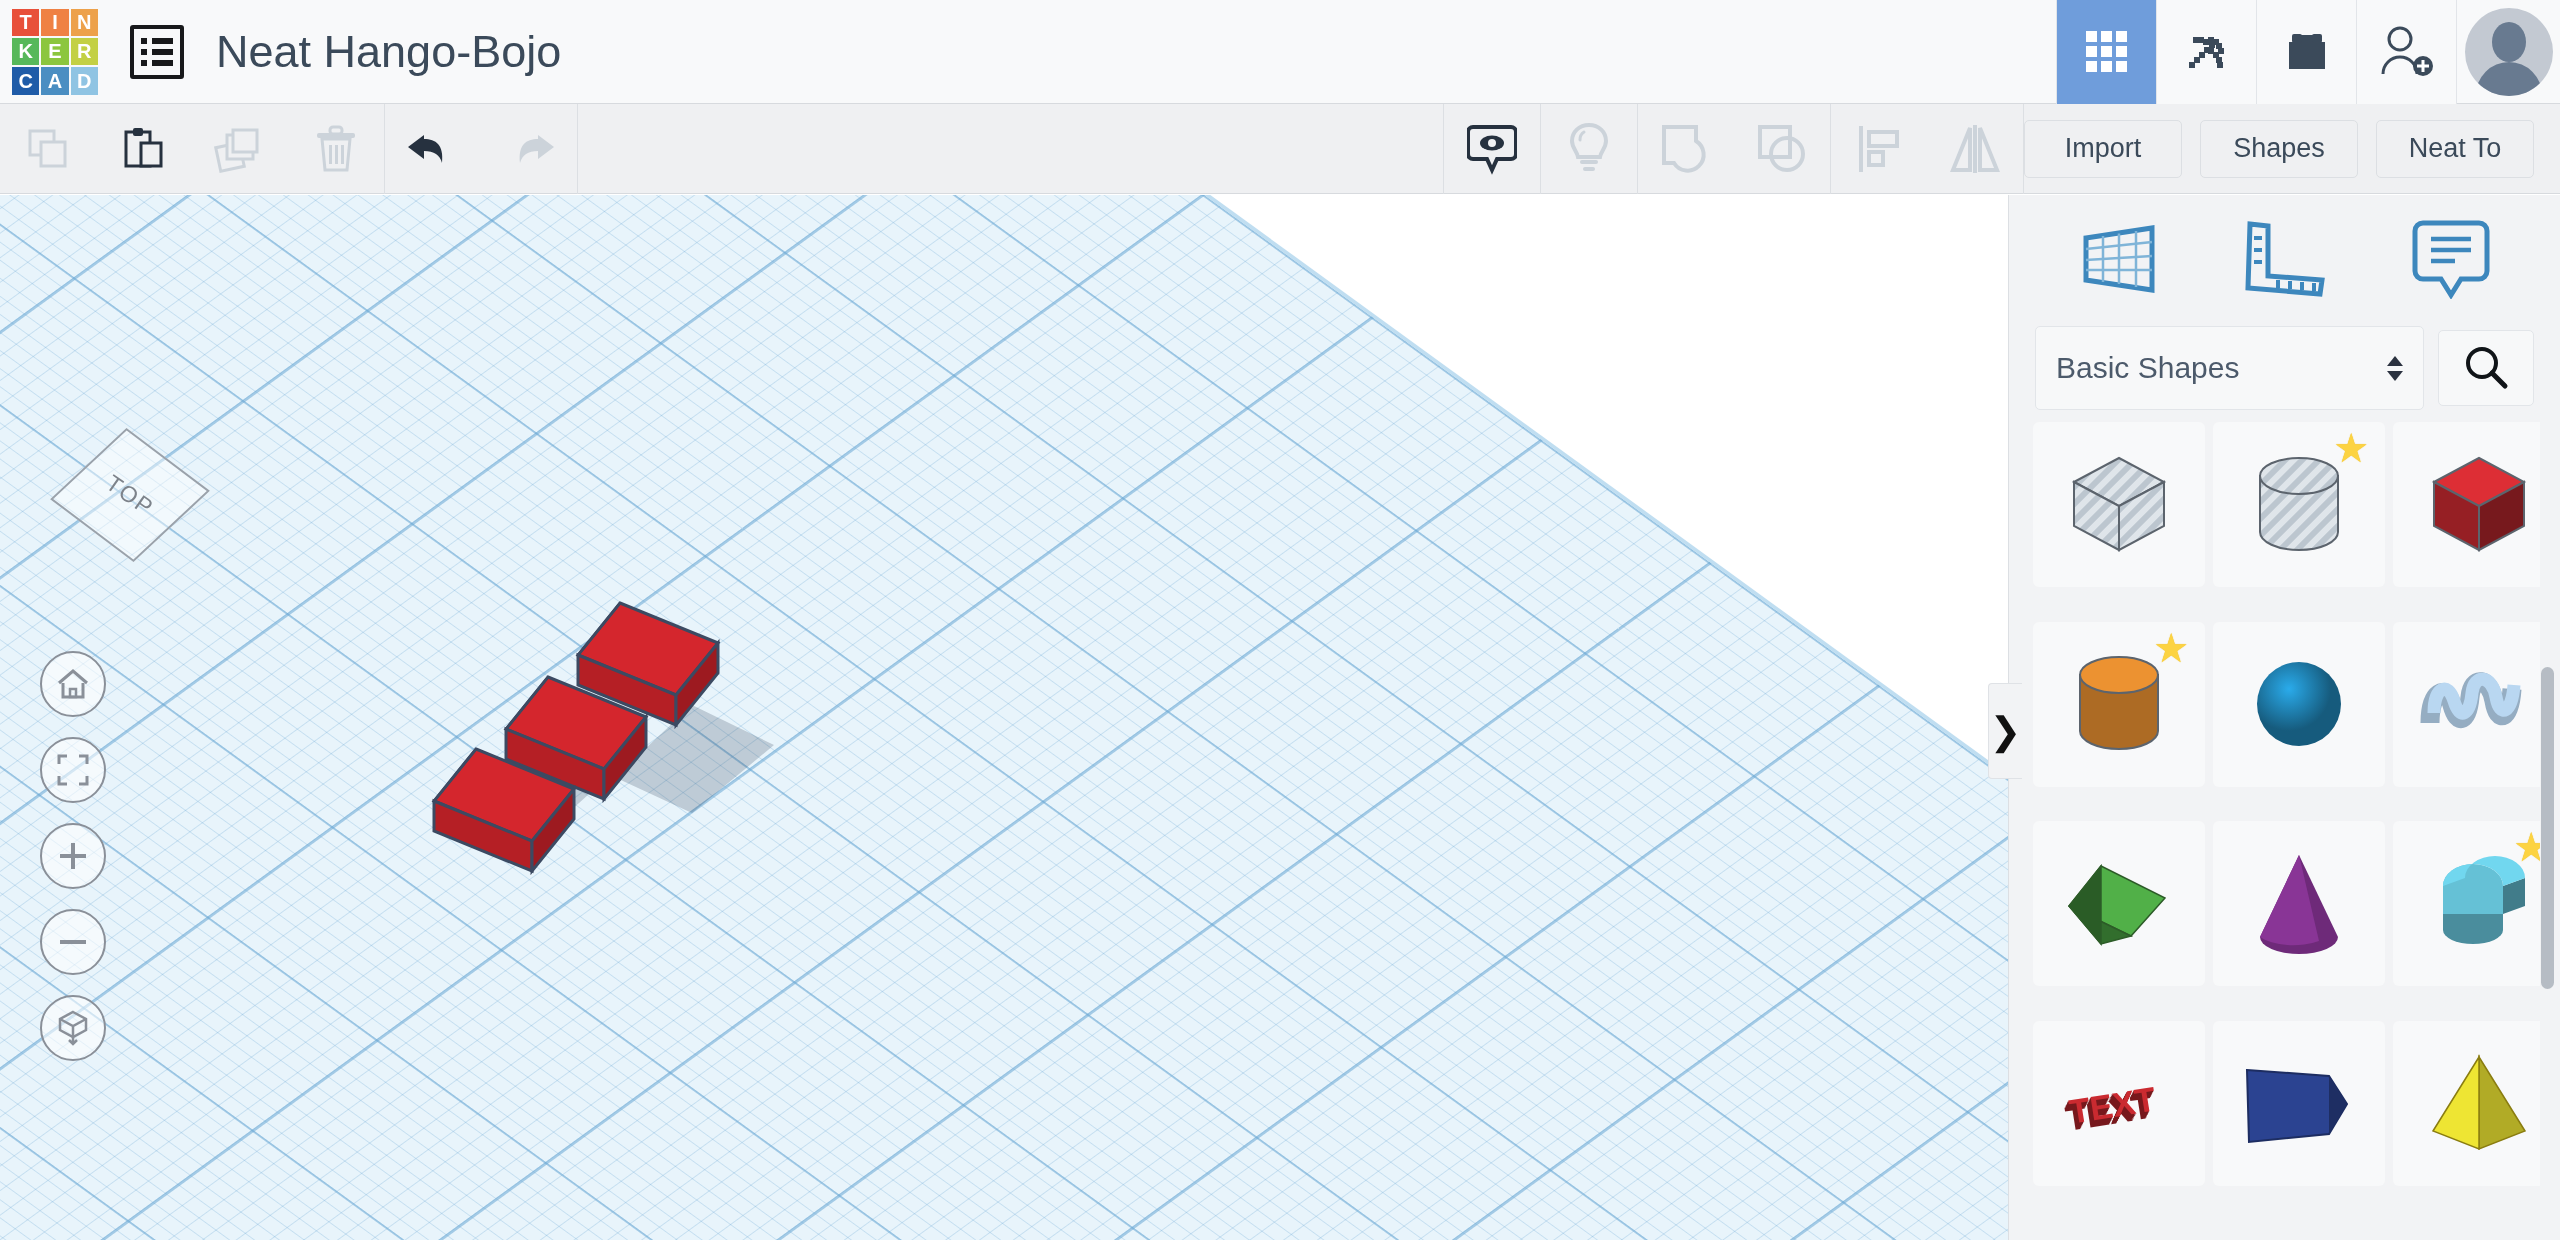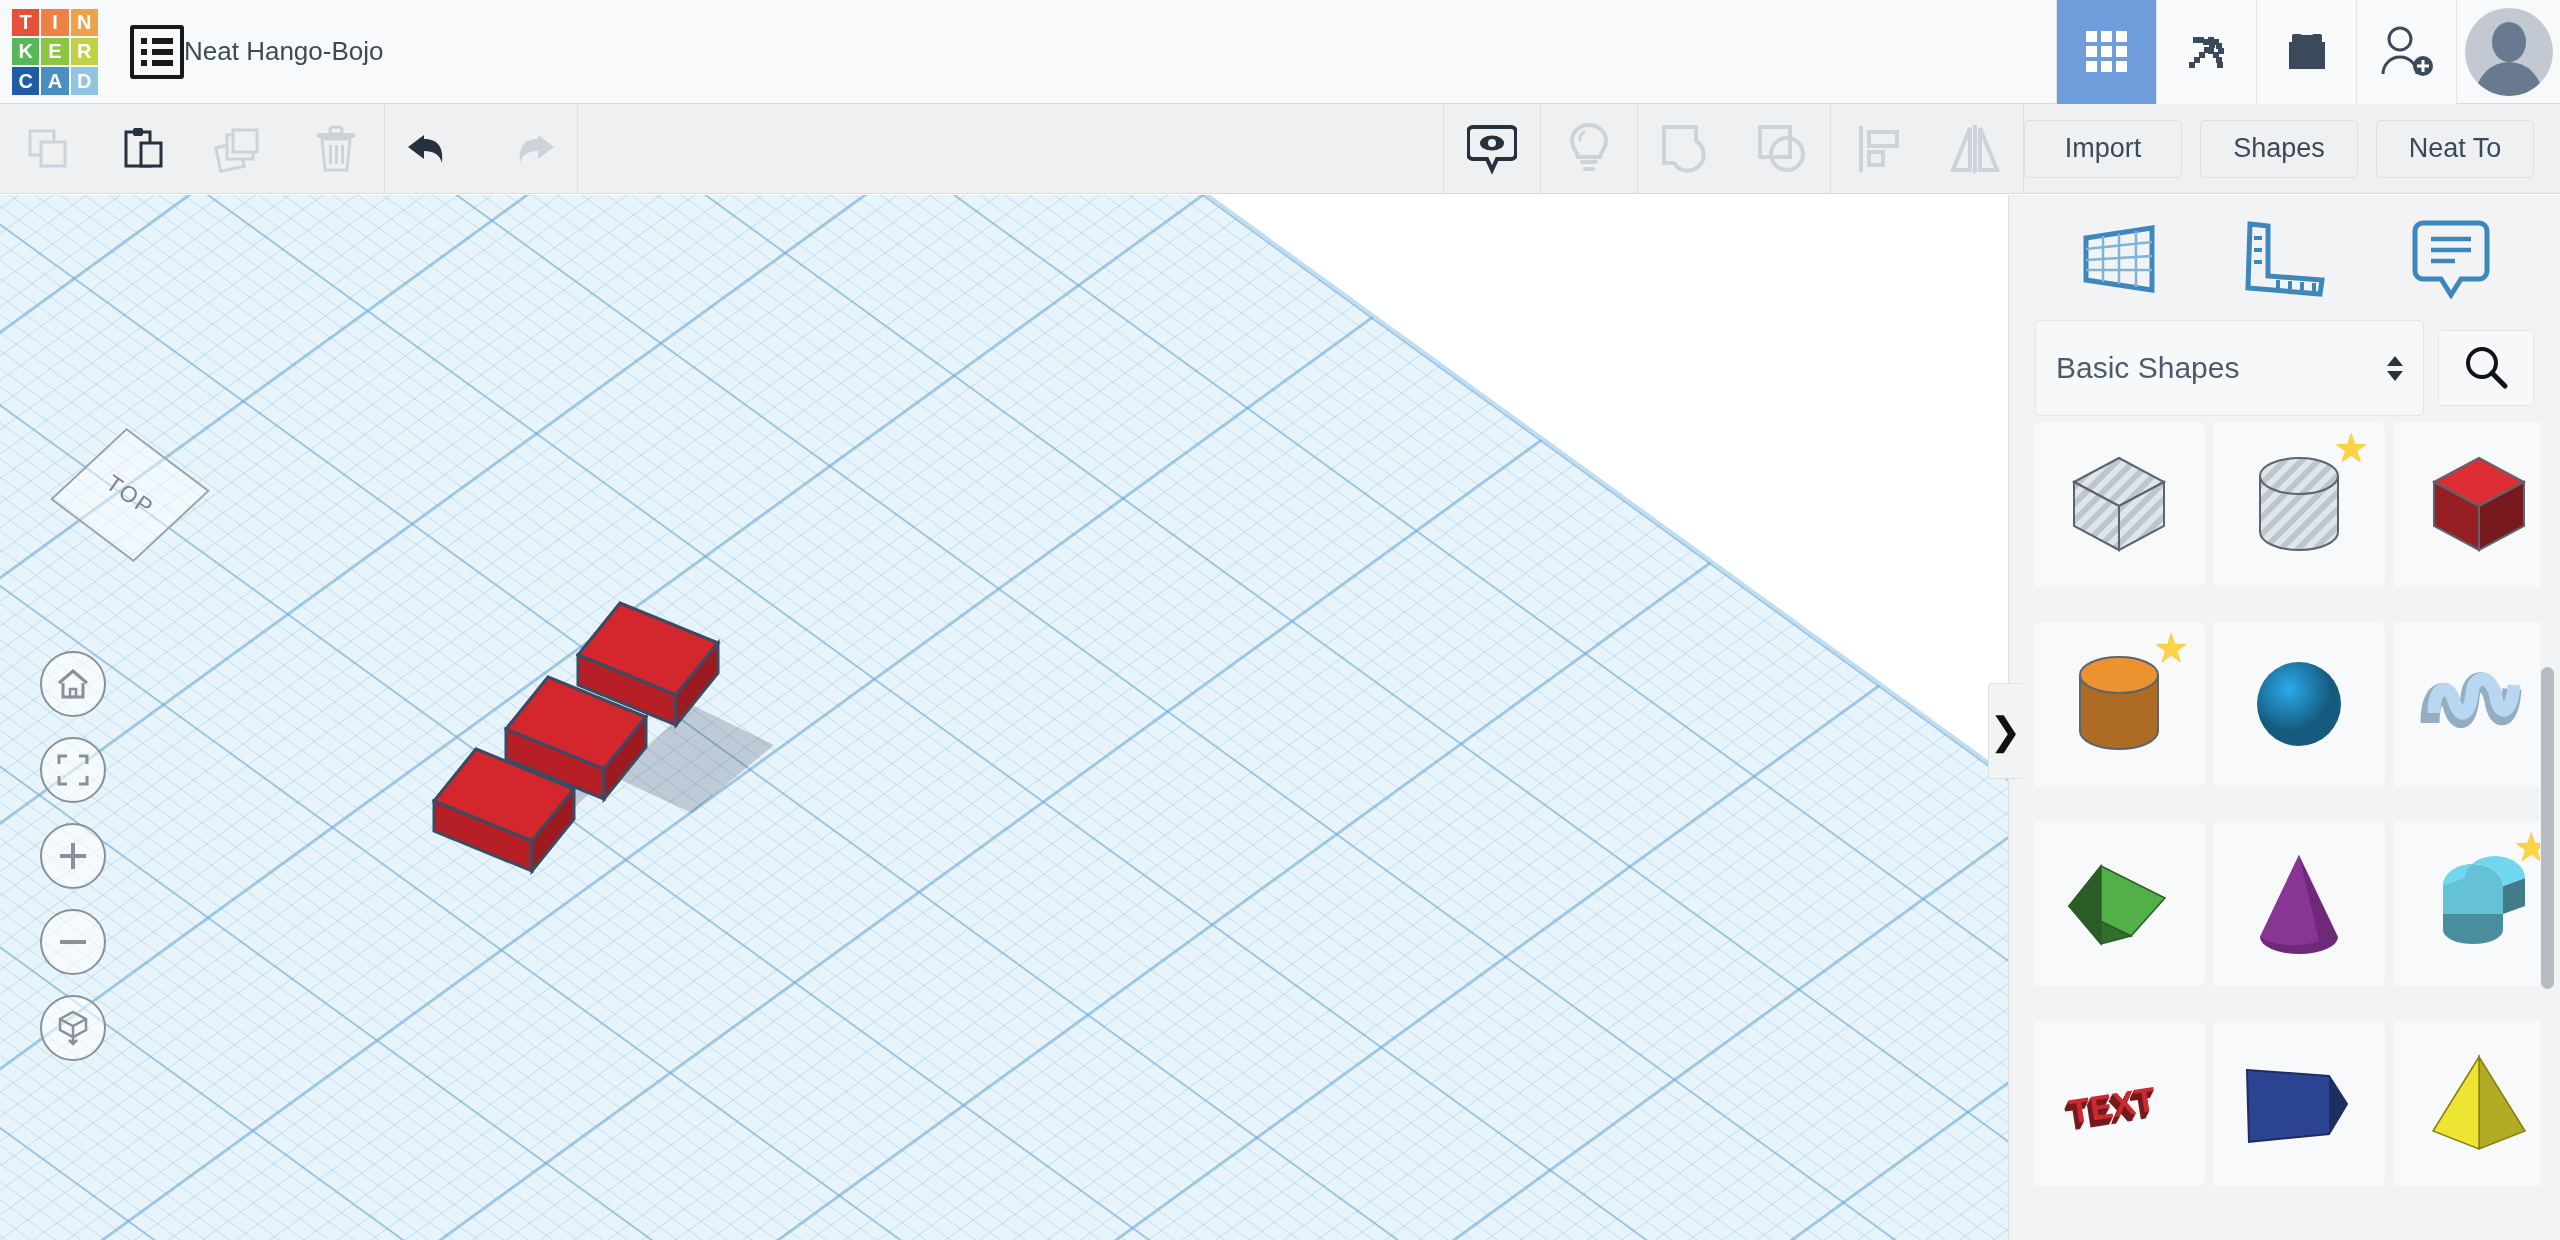--- a/index.html
+++ b/index.html
@@ -44,21 +44,22 @@
     display: flex; flex-direction: column;
     justify-content: center; gap: 5px;
     padding: 0 7px;
     flex: 0 0 auto;
     cursor: pointer;
   }
   .hb-row { display: flex; align-items: center; gap: 5px; }
   .hb-dot { width: 6px; height: 6px; background: #18191b; flex: 0 0 auto; }
   .hb-line { flex: 1; height: 6px; background: #18191b; }
   .design-title {
-    font-size: 26px;
+    margin-left: 32px;
+    font-size: 45px;
     color: #3b4a5a;
     font-weight: normal;
     white-space: nowrap;
   }
   .header-right {
     margin-left: auto;
     display: flex; align-items: stretch;
     height: 104px;
   }
   .hdr-btn {
@@ -219,21 +220,21 @@
     height: 125px;
     padding: 0 28px;
   }
   .panel-icon { cursor: pointer; display: flex; align-items: center; justify-content: center; }
   .panel-search-row {
     display: flex; align-items: center; gap: 14px;
     padding: 0 26px;
     height: 96px;
   }
   .shape-select {
-    flex: 1; height: 96px;
+    flex: 1; height: 84px;
     background: #f7f8f9;
     border: 1px solid #e2e5e9;
     border-radius: 5px;
     display: flex; align-items: center;
     padding: 0 20px;
     color: #4c5a6b; font-size: 30px;
     cursor: pointer;
   }
   .select-arrows {
     margin-left: auto;

